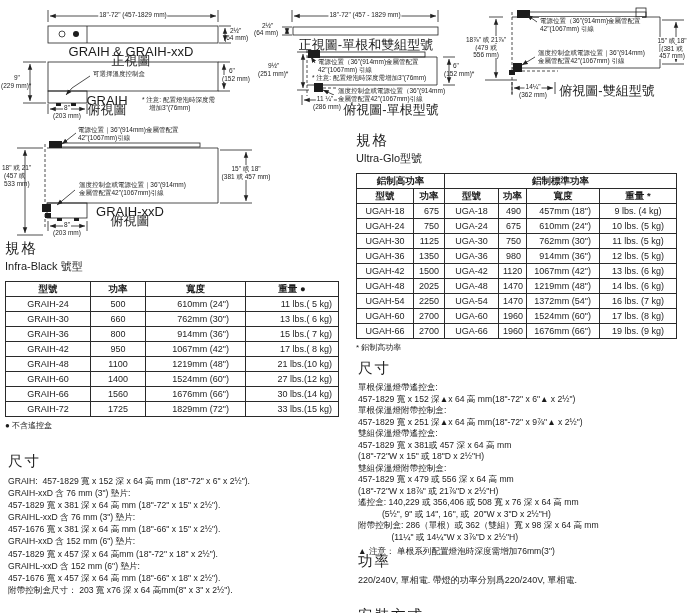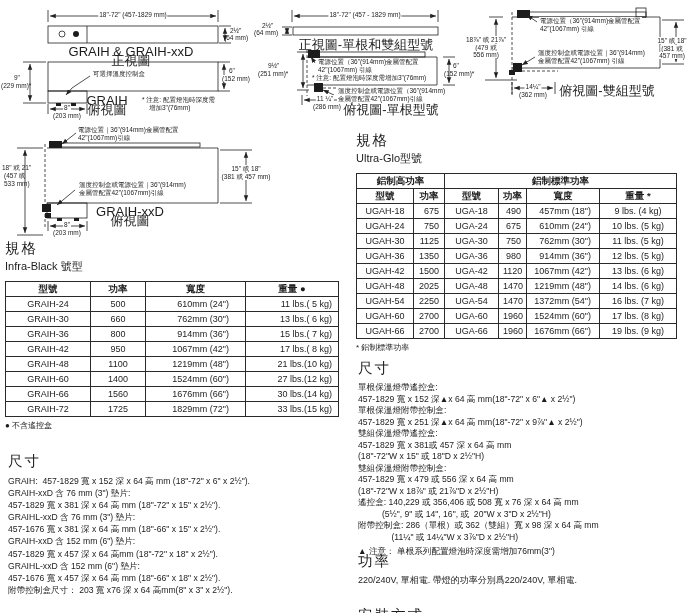--- a/index.html
+++ b/index.html
@@ -304,21 +304,21 @@
         <tr>
           <td>UGAH-66</td>
           <td>2700</td>
           <td>UGA-66</td>
           <td>1960</td>
           <td>1676mm (66")</td>
           <td>19 lbs. (9 kg)</td>
         </tr>
       </tbody>
   </table>
-  <div class="fn">* 鋁制標準功率</div>
+  <div class="fn">* 鋁制高功率</div>
 </div>
 
 <div class="sec" style="left:5px;top:239px;width:335px">
   <div class="h1">規格</div>
   <div class="h2sub">Infra-Black 號型</div>
   <table id="t-left">
     <colgroup>
         <col style="width:85px">
         <col style="width:55px">
         <col style="width:100px">

